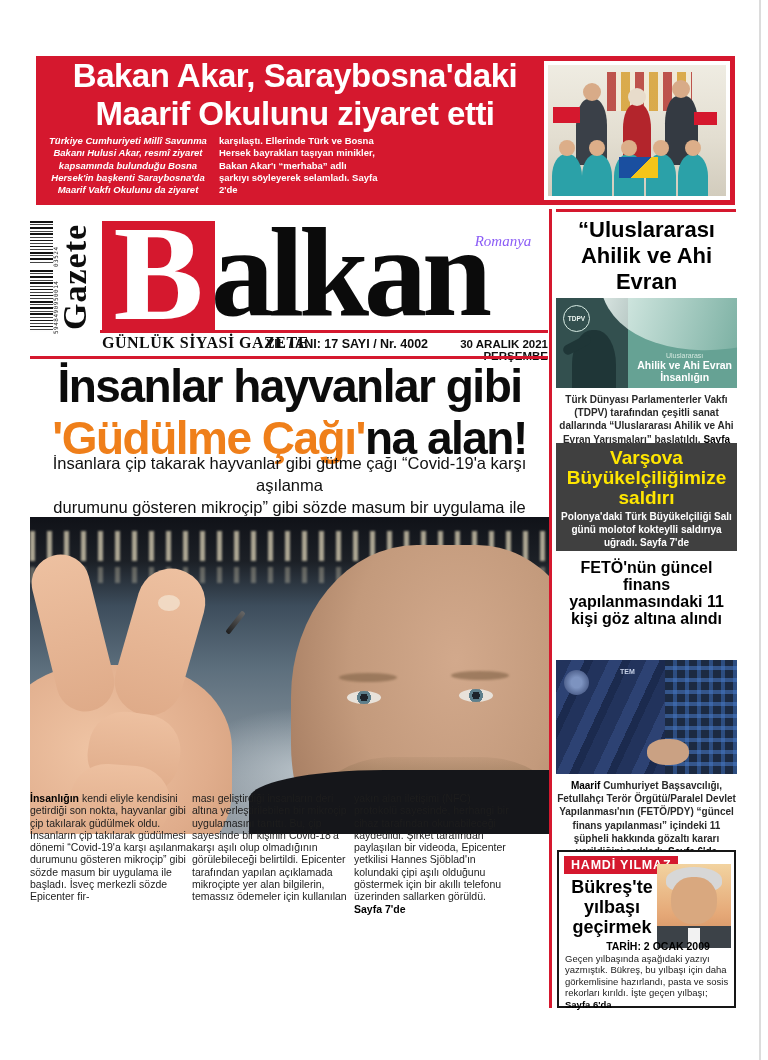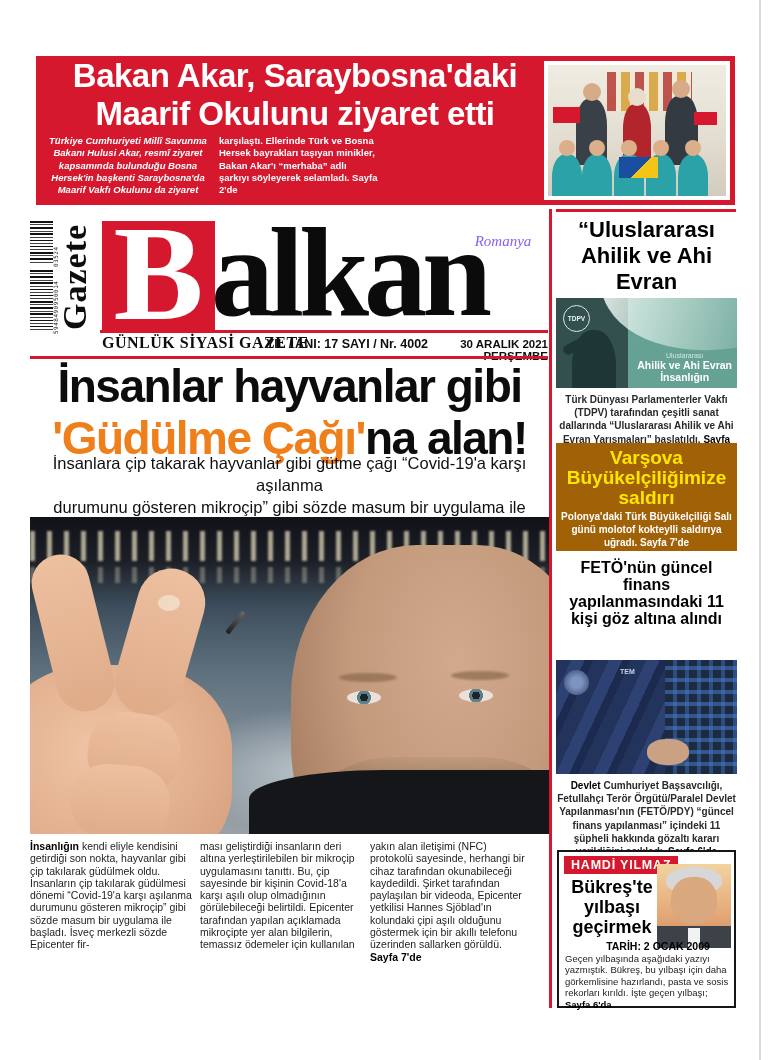--- a/index.html
+++ b/index.html
@@ -89,21 +89,21 @@
   .finger{position:absolute;background:linear-gradient(180deg,#edc0a0,#dfab89);border-radius:36px;}
   .f-index{left:96px;top:50px;width:68px;height:150px;transform:rotate(16deg);}
   .f-thumb{left:14px;top:36px;width:58px;height:160px;transform:rotate(-14deg);}
   .f-mid{left:58px;top:196px;width:92px;height:80px;transform:rotate(8deg);}
   .f-low{left:40px;top:248px;width:100px;height:74px;transform:rotate(4deg);}
   .nail{position:absolute;left:128px;top:78px;width:22px;height:16px;background:#f2ddc8;border-radius:50%;opacity:.9;}
   .chip{position:absolute;left:203px;top:92px;width:5px;height:27px;
     background:linear-gradient(180deg,#666,#1e1e1e);transform:rotate(38deg);border-radius:2px;}
 
   
-  .story-cols{left:30px;top:840px;width:519px;display:flex;gap:8px;}
+  .story-cols{left:30px;top:792px;width:519px;display:flex;gap:0;}
   .scol{width:162px;font-size:10.5px;line-height:1.17;color:#1d1d1d;}
   .lead-word{font-weight:bold;color:#000;}
   .pgref{font-weight:bold;color:#000;}
 
   
   .site-banner{left:35px;top:964px;width:514px;height:57px;background:#e60b80;
     color:#fff;text-align:center;font-weight:900;font-size:45px;line-height:56px;letter-spacing:0;}
 
   
   .divider-v{left:549px;top:209px;width:3px;height:799px;background:#d5182e;}
@@ -119,21 +119,21 @@
     border-radius:45% 45% 0 0/60% 60% 0 0;}
   .tdpv-arm{position:absolute;left:6px;bottom:38px;width:30px;height:10px;background:#1f3637;
     transform:rotate(-28deg);border-radius:5px;}
   .tdpv-logo{position:absolute;left:7px;top:7px;width:25px;height:25px;border:1px solid #d7ebe3;
     border-radius:50%;color:#eef7f2;font-size:6.5px;font-weight:bold;text-align:center;line-height:25px;}
   .tdpv-text{position:absolute;right:5px;bottom:5px;text-align:center;color:#fff;}
   .tdpv-t1{font-size:7px;color:#d3e8df;}
   .tdpv-t2{font-size:10.5px;font-weight:900;}
   .s-caption{width:181px;text-align:center;font-size:10px;font-weight:bold;line-height:1.32;color:#2a2a2a;}
   .s1-body{left:556px;top:393px;}
-  .s2-box{left:556px;top:443px;width:181px;height:108px;background:#a16207;box-sizing:border-box;
+  .s2-box{left:556px;top:443px;width:181px;height:108px;background:#404040;box-sizing:border-box;
     padding:5px 4px 0 4px;}
   .s2-head{color:#ffe600;font-size:19px;font-weight:900;text-align:center;line-height:1.06;}
   .s2-body{margin-top:3px;color:#fff;font-size:10px;font-weight:bold;text-align:center;line-height:1.26;}
   .s3-headline{left:556px;top:560px;width:181px;text-align:center;font-size:16px;font-weight:900;
     line-height:1.06;color:#000;}
   .feto-photo{left:556px;top:660px;width:181px;height:114px;overflow:hidden;background:#1f2e47;}
   .jacket{position:absolute;left:0;top:0;width:62%;height:100%;
     background:repeating-linear-gradient(115deg,#22335c 0 14px,#2d4273 14px 26px,#1b2a4e 26px 34px);}
   .plaid{position:absolute;right:0;top:0;width:40%;height:100%;background:#1c2a42;}
   .plaid:after{content:"";position:absolute;inset:0;
@@ -288,21 +288,21 @@
   </div>
 
   <div class="abs s3-headline">FETÖ'nün güncel finans yapılanmasındaki 11 kişi göz altına alındı</div>
   <div class="abs feto-photo">
     <div class="jacket"></div>
     <div class="plaid"></div>
     <div class="patch"></div>
     <div class="tem-tag">TEM</div>
     <div class="hand-skin"></div>
   </div>
-  <div class="abs s-caption s3-body"><span class="lead-word">Devlet</span><span> Cumhuriyet Başsavcılığı, Fetullahçı Terör Örgütü/Paralel Devlet Yapılanması'nın (FETÖ/PDY) “güncel finans yapılanması” içindeki 11 şüpheli hakkında gözaltı kararı verildiğini açıkladı. </span><span class="pgref">Sayfa 6'da</span></div>
+  <div class="abs s-caption s3-body"><span class="lead-word">Maarif</span><span> Cumhuriyet Başsavcılığı, Fetullahçı Terör Örgütü/Paralel Devlet Yapılanması'nın (FETÖ/PDY) “güncel finans yapılanması” içindeki 11 şüpheli hakkında gözaltı kararı verildiğini açıkladı. </span><span class="pgref">Sayfa 6'da</span></div>
 
   <div class="abs hamdi-box">
     <div class="author-tag">HAMDİ YILMAZ</div>
     <div class="portrait">
       <div class="hair"></div>
       <div class="p-face"></div>
       <div class="p-suit"></div>
       <div class="p-shirt"></div>
     </div>
     <div class="h-headline">Bükreş'te yılbaşı geçirmek</div>

